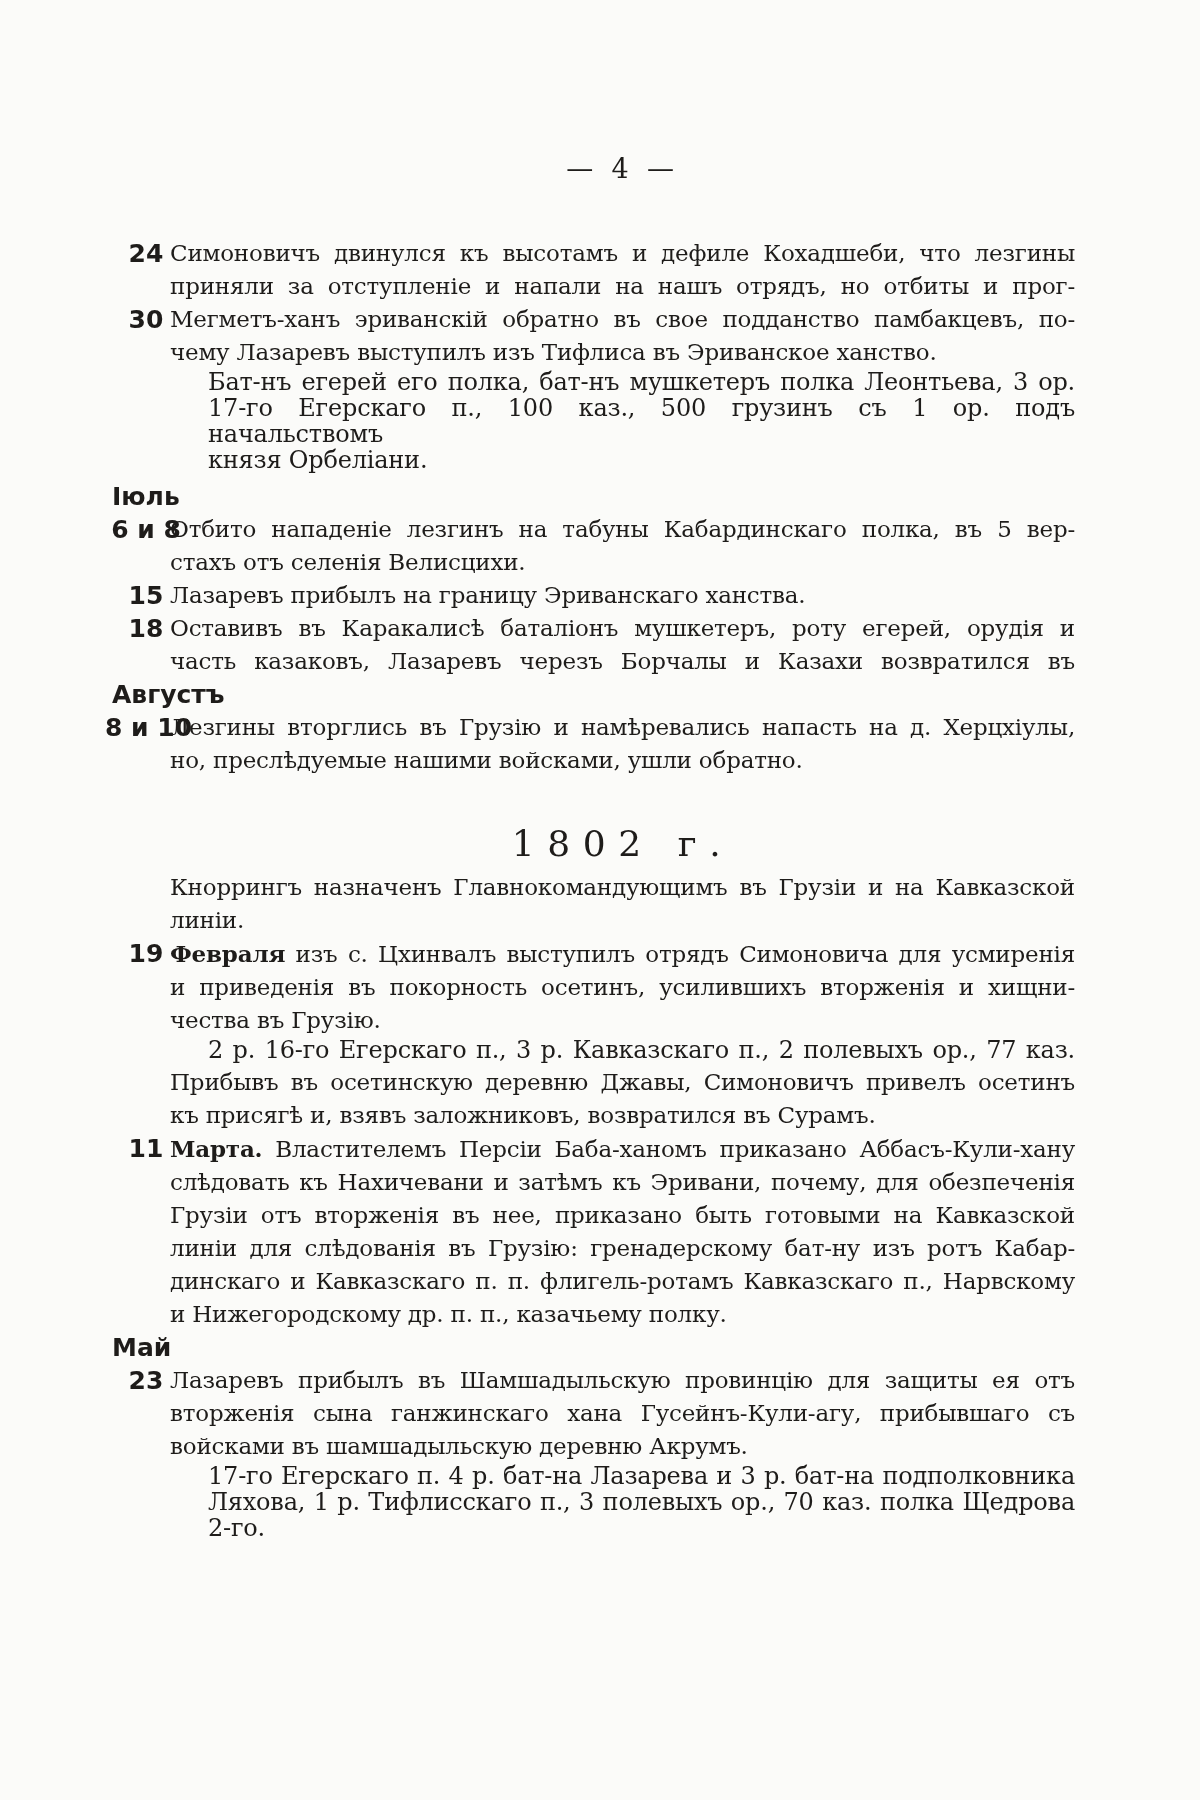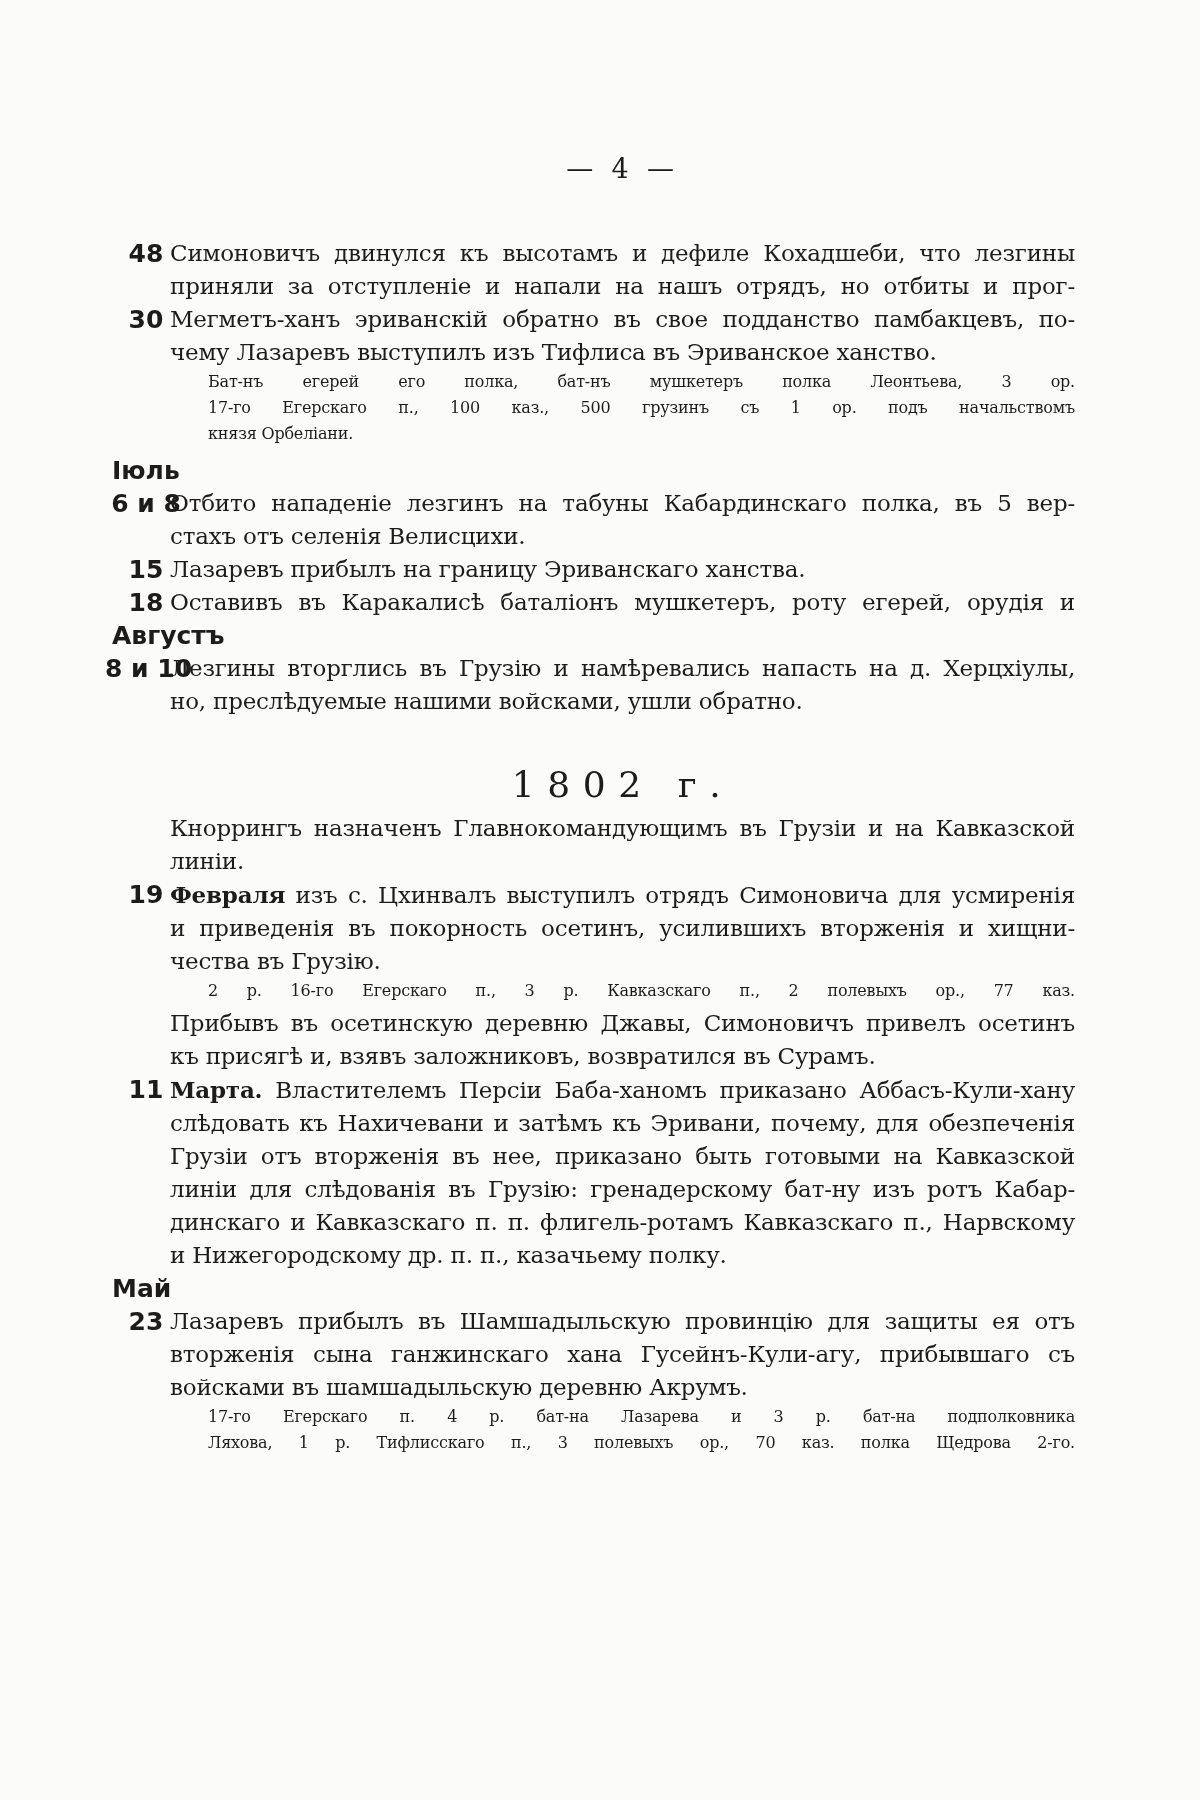--- a/index.html
+++ b/index.html
@@ -32,21 +32,21 @@
     white-space:nowrap;
   }
   .ln{
     font-size:23px;line-height:33px;
     letter-spacing:-0.2px;
     text-align:left;
   }
   .ln.j{text-align:justify;text-align-last:justify;}
   .small-block{margin-left:38px;}
   .sln{
-    font-size:16px;line-height:26px;
+    font-size:24px;line-height:26px;
     letter-spacing:-0.2px;
     text-align:left;
   }
   .sln.j{text-align:justify;text-align-last:justify;}
   .month{
     margin-left:-58px;
     font-family:"DejaVu Sans","Liberation Sans",sans-serif;
     font-weight:bold;font-size:25px;line-height:33px;
   }
   .month.gap{margin-top:7px;}
@@ -63,21 +63,21 @@
   .mt52{margin-top:52px;}
 </style>
 </head>
 <body>
 
 <div class="doc">
 
   <div class="page-head">— 4 —</div>
 
   <section class="entry mt52">
-    <div class="date-label">48</div>
+    <div class="date-label">24</div>
     <div class="ln j">Симоновичъ двинулся къ высотамъ и дефиле Кохадшеби, что лезгины</div>
     <div class="ln j">приняли за отступленіе и напали на нашъ отрядъ, но отбиты и прог-</div>
   </section>
 
   <section class="entry">
     <div class="date-label">30</div>
     <div class="ln j">Мегметъ-ханъ эриванскій обратно въ свое подданство памбакцевъ, по-</div>
     <div class="ln">чему Лазаревъ выступилъ изъ Тифлиса въ Эриванское ханство.</div>
     <div class="small-block">
       <div class="sln j">Бат-нъ егерей его полка, бат-нъ мушкетеръ полка Леонтьева, 3 ор.</div>
@@ -95,20 +95,21 @@
   </section>
 
   <section class="entry">
     <div class="date-label">15</div>
     <div class="ln">Лазаревъ прибылъ на границу Эриванскаго ханства.</div>
   </section>
 
   <section class="entry">
     <div class="date-label">18</div>
     <div class="ln j">Оставивъ въ Каракалисѣ баталіонъ мушкетеръ, роту егерей, орудія и</div>
+    <div class="ln j">часть казаковъ, Лазаревъ черезъ Борчалы и Казахи возвратился въ</div>
   </section>
 
   <div class="month">Августъ</div>
 
   <section class="entry">
     <div class="date-label">8 и 10</div>
     <div class="ln j">Лезгины вторглись въ Грузію и намѣревались напасть на д. Херцхіулы,</div>
     <div class="ln">но, преслѣдуемые нашими войсками, ушли обратно.</div>
   </section>
 

